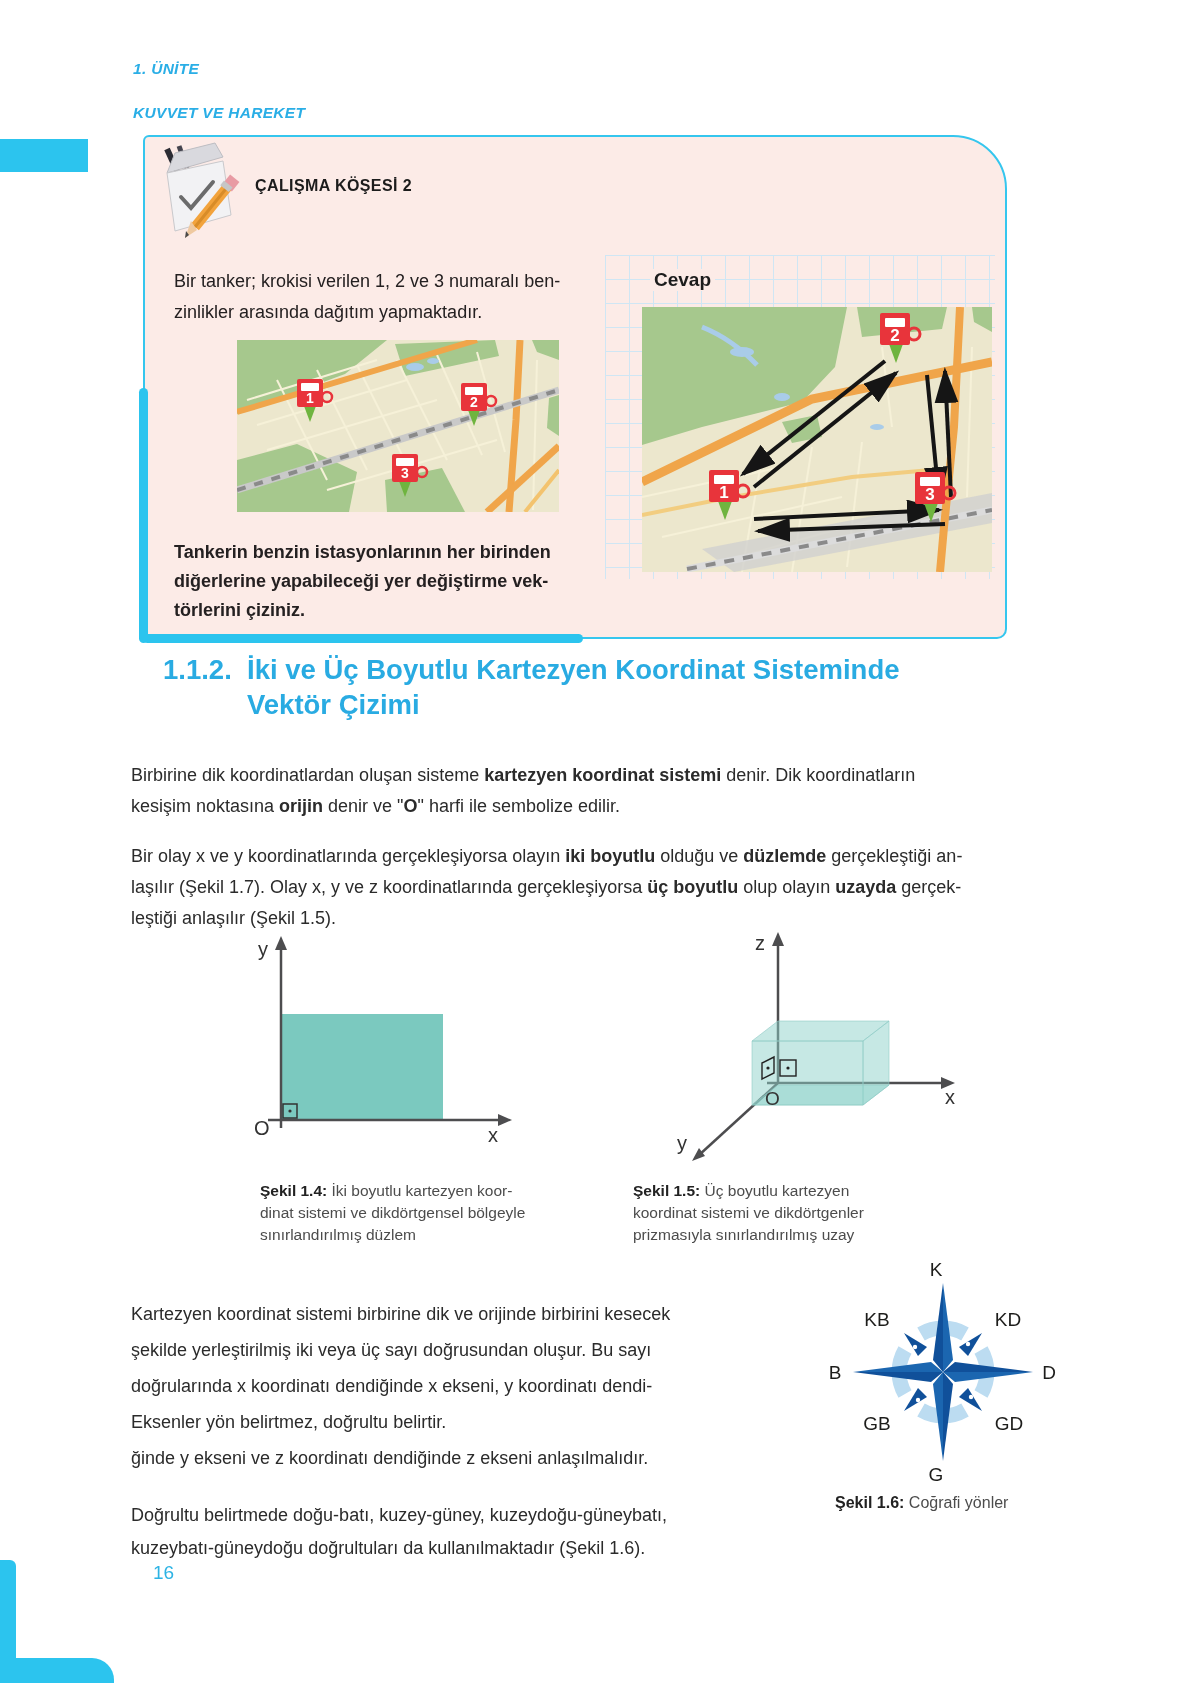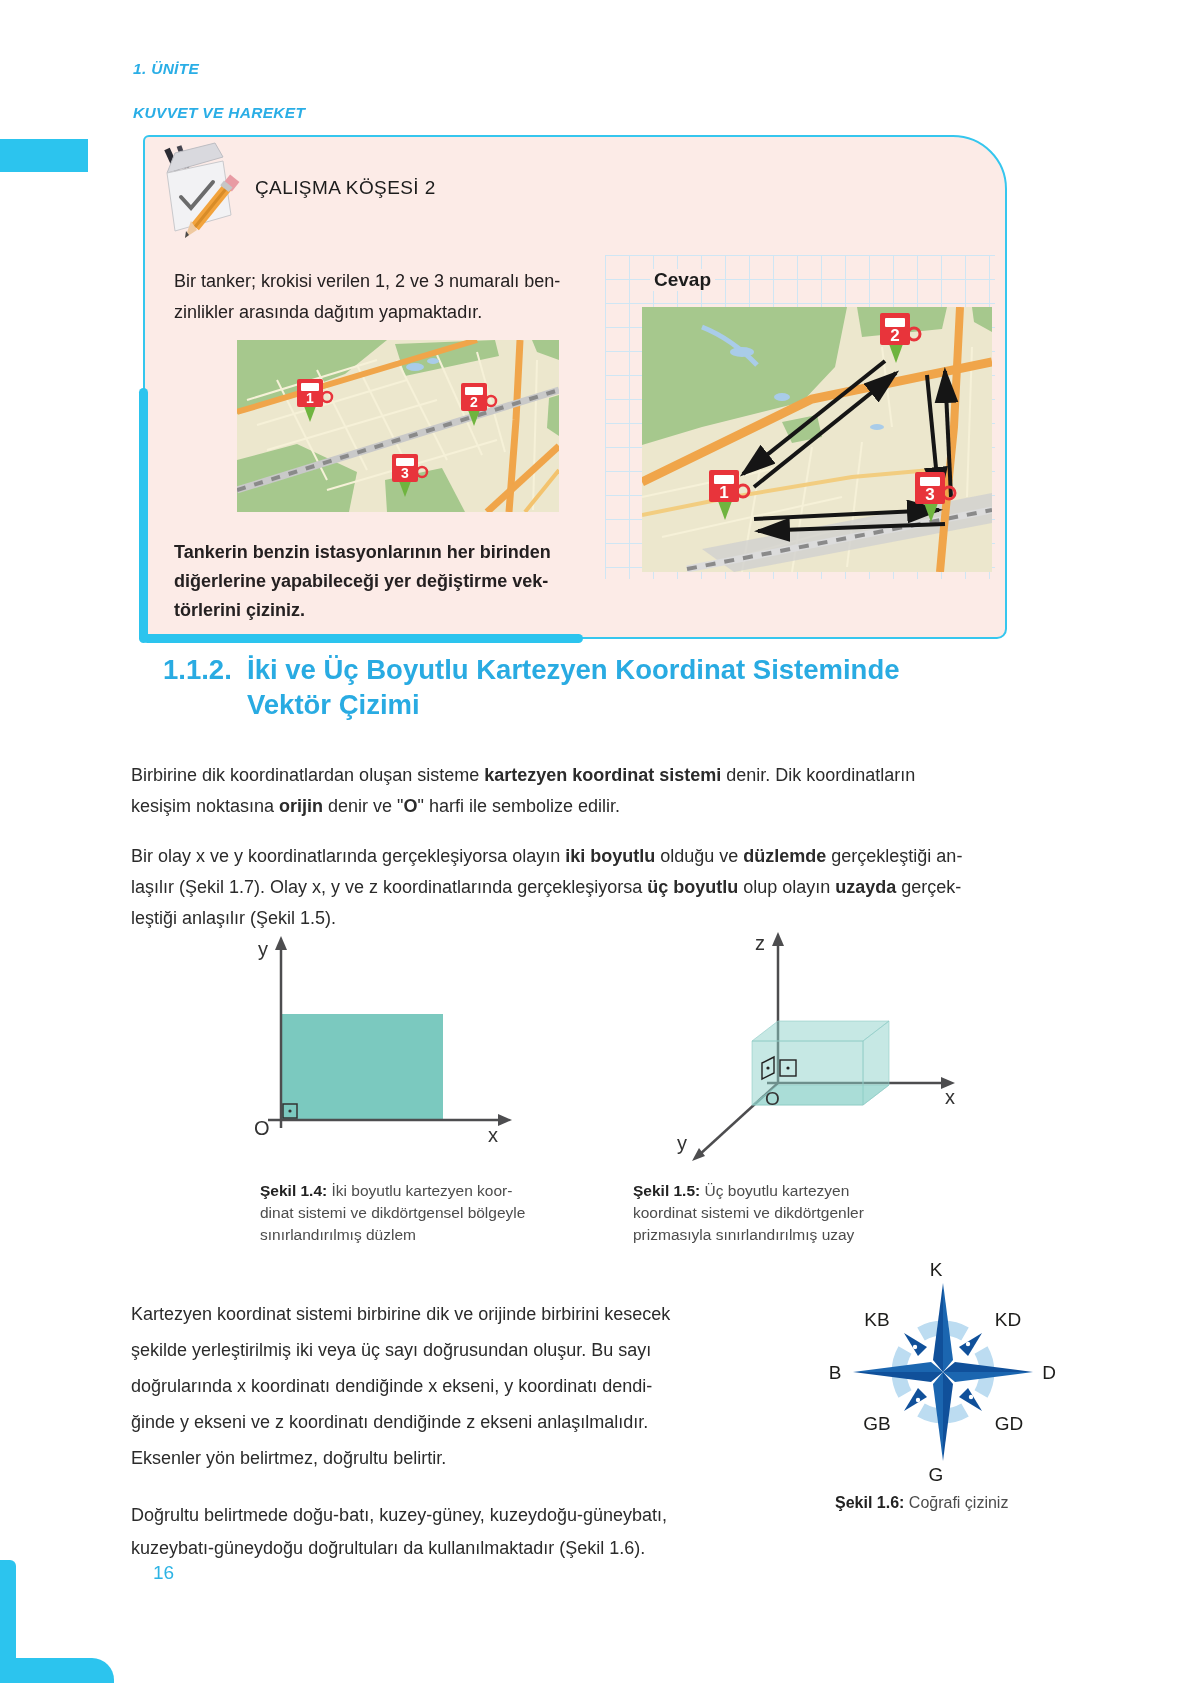--- a/index.html
+++ b/index.html
@@ -11,21 +11,21 @@
   .abs{position:absolute;}
   
   .unit-header{left:133px;top:60px;font-size:15.5px;font-style:italic;color:#2aaee6;
                display:flex;gap:26px;letter-spacing:.3px;font-weight:bold;flex-direction:column;}
   .left-tab{left:0;top:139px;width:88px;height:33px;background:var(--accent);}
   
   .workbox{left:143px;top:135px;width:860px;height:500px;background:var(--box-bg);
            border:2px solid #35c6ee;border-radius:6px 54px 10px 6px;}
   .wb-accent-b{left:-2px;bottom:-6px;width:440px;height:9px;background:var(--accent);border-radius:5px;}
   .wb-accent-l{left:-6px;bottom:-6px;width:9px;height:255px;background:var(--accent);border-radius:5px;}
-  .wb-title{left:110px;top:40px;font-size:19px;font-weight:normal;color:#1c1c1c;letter-spacing:.4px;}
+  .wb-title{left:110px;top:40px;font-size:16px;font-weight:bold;color:#1c1c1c;letter-spacing:.4px;}
   .wb-problem{left:29px;top:129px;font-size:18px;line-height:31px;color:#242021;}
   .wb-task{left:29px;top:401px;font-size:18px;font-weight:bold;line-height:29px;color:#242021;}
   .small-map{left:92px;top:203px;}
   .answer-area{left:460px;top:118px;width:390px;height:324px;
      background-image:linear-gradient(to right,#cfe6f4 1px,transparent 1px),
                       linear-gradient(to bottom,#cfe6f4 1px,transparent 1px);
      background-size:24px 24px;}
   .cevap{position:absolute;left:45px;top:14px;font-size:19px;font-weight:bold;color:#1c1c1c;background:var(--box-bg);padding:0 4px;}
   .large-map{position:absolute;left:37px;top:52px;}
   
@@ -292,22 +292,22 @@
   <div class="abs caption cap15">
     <div><span class="b">Şekil 1.5: </span><span>Üç boyutlu kartezyen</span></div>
     <div><span>koordinat sistemi ve dikdörtgenler</span></div>
     <div><span>prizmasıyla sınırlandırılmış uzay</span></div>
   </div>
 
   <div class="abs para p3">
     <div>Kartezyen koordinat sistemi birbirine dik ve orijinde birbirini kesecek</div>
     <div>şekilde yerleştirilmiş iki veya üç sayı doğrusundan oluşur. Bu sayı</div>
     <div>doğrularında x koordinatı dendiğinde x ekseni, y koordinatı dendi-</div>
+    <div>Eksenler yön belirtmez, doğrultu belirtir.</div>
     <div>ğinde y ekseni ve z koordinatı dendiğinde z ekseni anlaşılmalıdır.</div>
-    <div>Eksenler yön belirtmez, doğrultu belirtir.</div>
   </div>
   <div class="abs para p4">
     <div>Doğrultu belirtmede doğu-batı, kuzey-güney, kuzeydoğu-güneybatı,</div>
     <div>kuzeybatı-güneydoğu doğrultuları da kullanılmaktadır (Şekil 1.6).</div>
   </div>
 
   <svg class="abs compass" width="270" height="265" viewBox="0 0 270 265">
     <g stroke="#bcdcf1" stroke-width="15" fill="none">
       <path d="M106,96 A44,44 0 0 1 150,96"></path>
       <path d="M106,96 A44,44 0 0 1 150,96" transform="rotate(90 128 134)"></path>
@@ -347,19 +347,19 @@
       <text x="193" y="88" text-anchor="middle">KD</text>
       <text x="234" y="141" text-anchor="middle">D</text>
       <text x="194" y="192" text-anchor="middle">GD</text>
       <text x="121" y="243" text-anchor="middle">G</text>
       <text x="62" y="192" text-anchor="middle">GB</text>
       <text x="20" y="141" text-anchor="middle">B</text>
       <text x="62" y="88" text-anchor="middle">KB</text>
     </g>
   </svg>
   <div class="abs caption cap16">
-    <div><span class="b">Şekil 1.6:  </span><span>Coğrafi çiziniz</span></div>
+    <div><span class="b">Şekil 1.6:  </span><span>Coğrafi yönler</span></div>
   </div>
 
   <div class="abs page-number">16</div>
   <div class="abs corner-v"></div>
   <div class="abs corner-h"></div>
 </div>
 
 </body></html>

